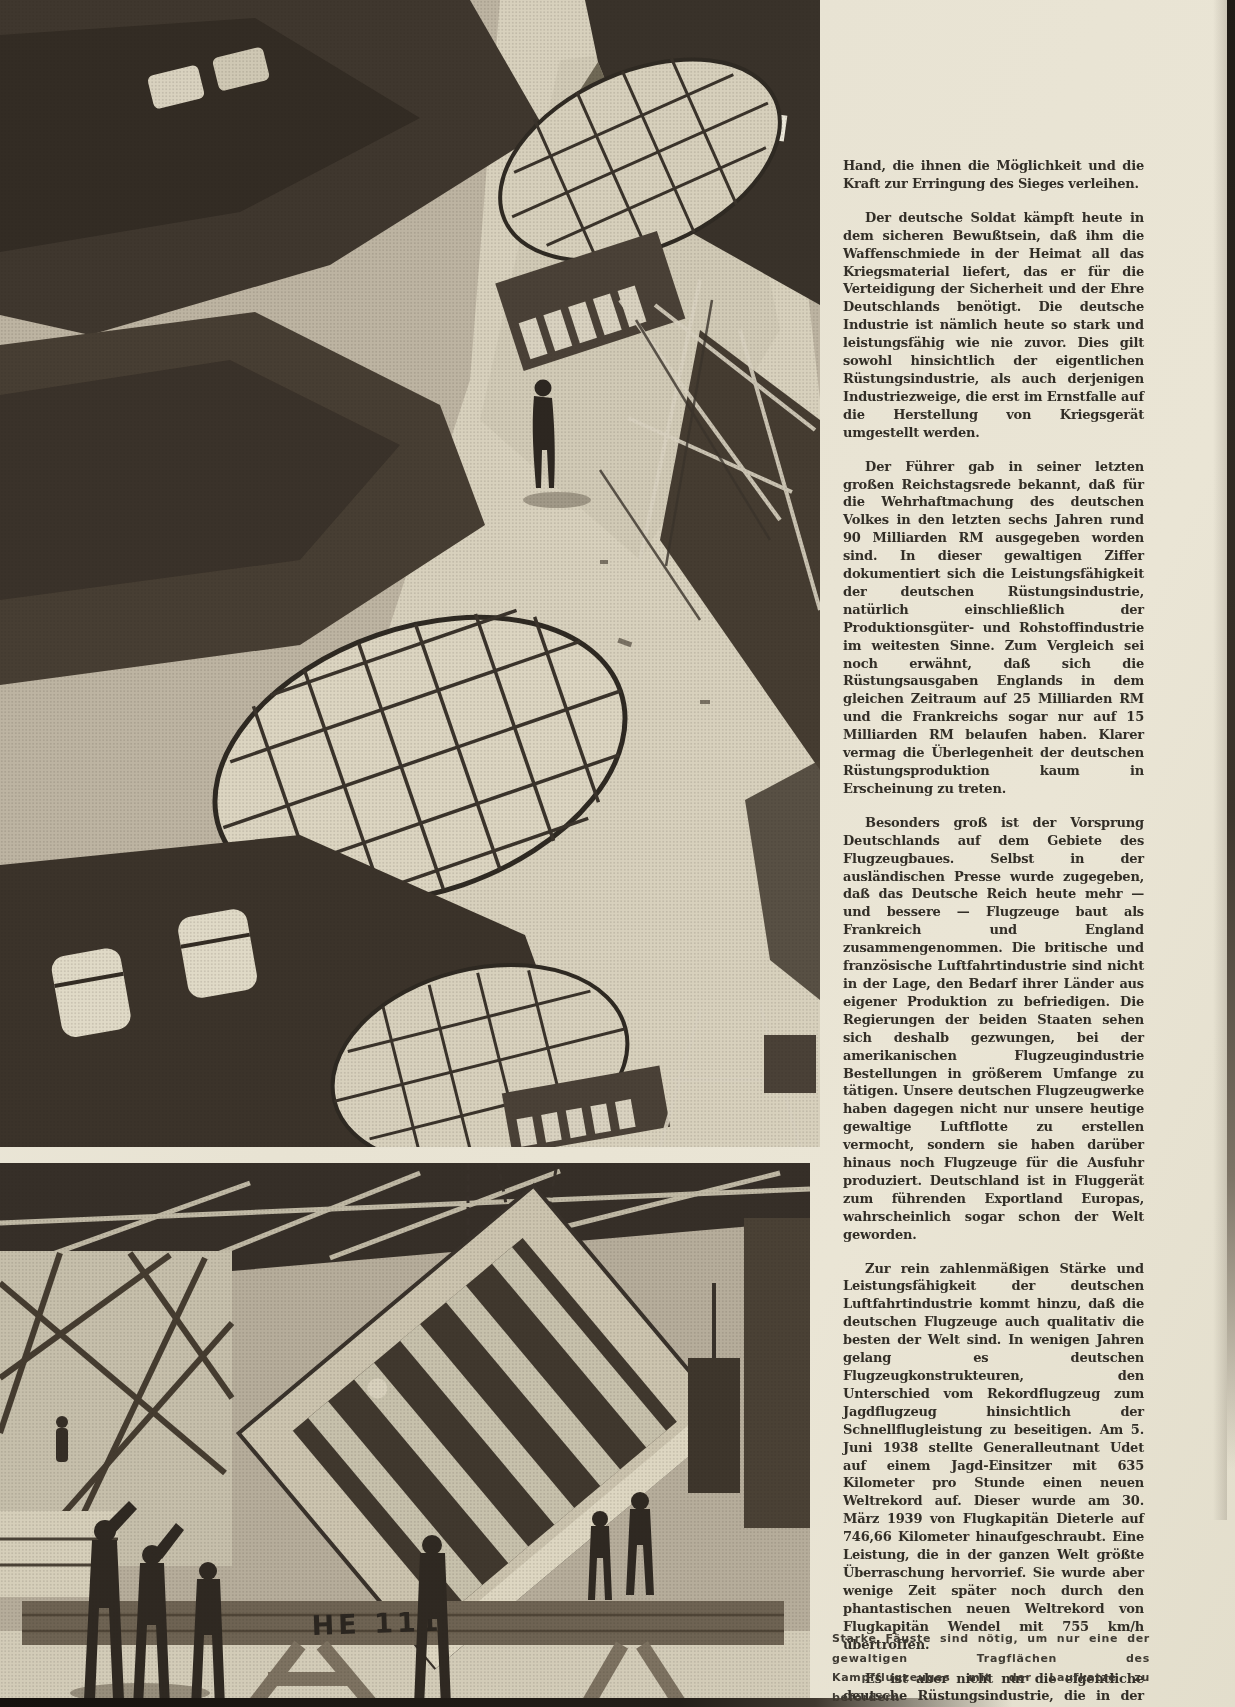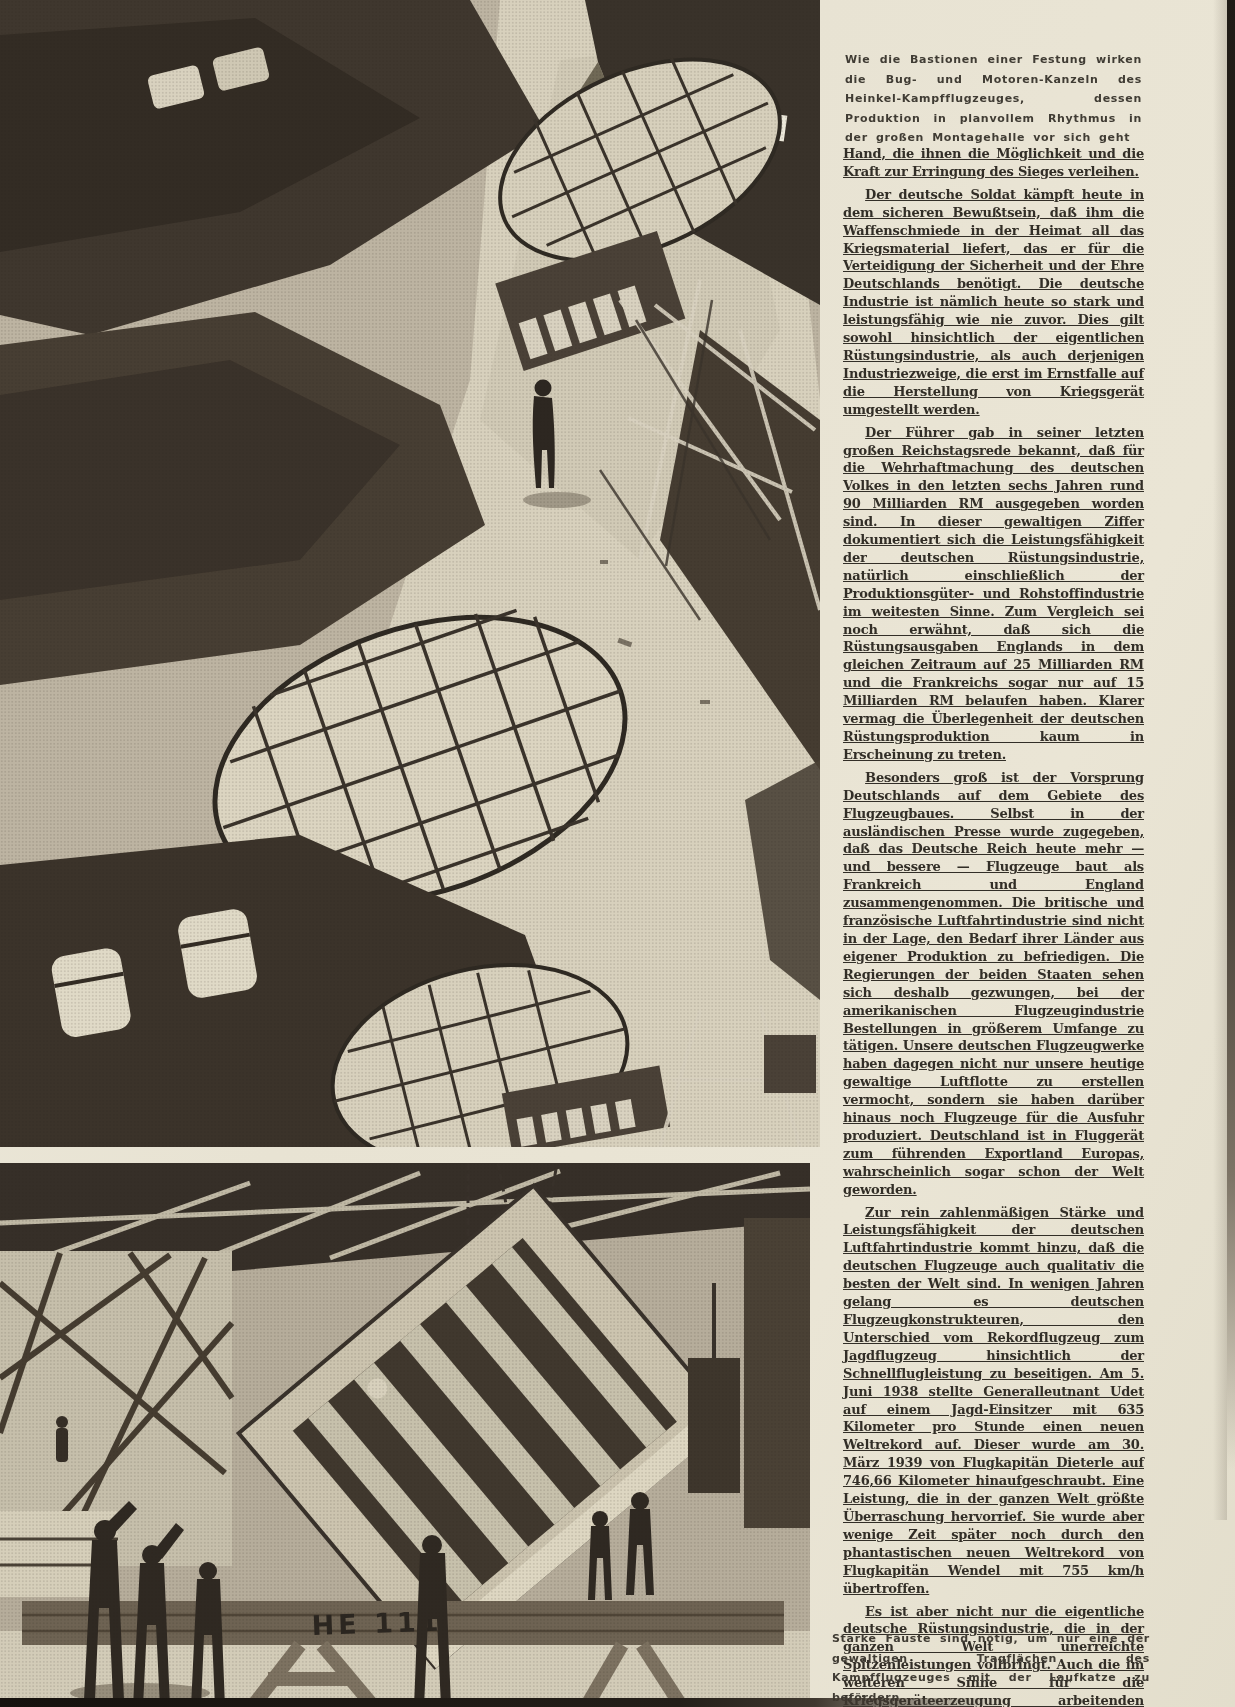--- a/index.html
+++ b/index.html
@@ -25,21 +25,21 @@
     color:#403c34;
   }
   .caption-top    { left:845px; top:50px;  width:297px; }
   .caption-bottom { left:832px; top:1629px; width:318px; }
 
   .article {
     position:absolute; left:843px; top:141px; width:301px;
     color:#322e27; font-size:13px; line-height:17.9px;
     font-weight:bold; text-align:justify; letter-spacing:-0.2px;
   }
-  .article p { margin:4px 0 5px 0; text-indent:1.7em;text-decoration:underline; }
+  .article p { margin:16px 0 5px 0; text-indent:1.7em; }
   .article p.p-first { text-indent:0; }
 
   .page-number {
     position:absolute; left:1240px; top:1672px;
     font-family:"DejaVu Sans", sans-serif; font-size:22px;
     color:#4a463c; letter-spacing:1px;
   }
 
   .edge-right {
     position:absolute; right:0; top:0; width:8px; height:1470px;
@@ -263,21 +263,20 @@
             <path d="M-11,8 l-6,128 h10 l3,-72 h8 l3,72 h10 l-5,-128 z"></path>
           </g>
         <g transform="translate(432,382)">
             <circle cx="0" cy="0" r="10"></circle>
             <path d="M-12,8 l-6,154 h10 l4,-88 h9 l4,88 h10 l-6,-154 z"></path>
           </g>
       </g>
     </svg>
   </div>
 
-  <div class="caption caption-top">Wie die Bastionen einer Festung wirken die Bug- und Motoren-Kanzeln des Heinkel-Kampfflugzeuges, dessen Produktion in planvollem Rhythmus in der großen Montagehalle vor sich geht</div>
 
   <div class="article">
     <p class="p-first">Hand, die ihnen die Möglichkeit und die Kraft zur Erringung des Sieges verleihen.</p>
     <p>Der deutsche Soldat kämpft heute in dem sicheren Bewußtsein, daß ihm die Waffenschmiede in der Heimat all das Kriegsmaterial liefert, das er für die Verteidigung der Sicherheit und der Ehre Deutschlands benötigt. Die deutsche Industrie ist nämlich heute so stark und leistungsfähig wie nie zuvor. Dies gilt sowohl hinsichtlich der eigentlichen Rüstungsindustrie, als auch derjenigen Industriezweige, die erst im Ernstfalle auf die Herstellung von Kriegsgerät umgestellt werden.</p>
     <p>Der Führer gab in seiner letzten großen Reichstagsrede bekannt, daß für die Wehrhaftmachung des deutschen Volkes in den letzten sechs Jahren rund 90 Milliarden RM ausgegeben worden sind. In dieser gewaltigen Ziffer dokumentiert sich die Leistungsfähigkeit der deutschen Rüstungsindustrie, natürlich einschließlich der Produktionsgüter- und Rohstoffindustrie im weitesten Sinne. Zum Vergleich sei noch erwähnt, daß sich die Rüstungsausgaben Englands in dem gleichen Zeitraum auf 25 Milliarden RM und die Frankreichs sogar nur auf 15 Milliarden RM belaufen haben. Klarer vermag die Überlegenheit der deutschen Rüstungsproduktion kaum in Erscheinung zu treten.</p>
     <p>Besonders groß ist der Vorsprung Deutschlands auf dem Gebiete des Flugzeugbaues. Selbst in der ausländischen Presse wurde zugegeben, daß das Deutsche Reich heute mehr — und bessere — Flugzeuge baut als Frankreich und England zusammengenommen. Die britische und französische Luftfahrtindustrie sind nicht in der Lage, den Bedarf ihrer Länder aus eigener Produktion zu befriedigen. Die Regierungen der beiden Staaten sehen sich deshalb gezwungen, bei der amerikanischen Flugzeugindustrie Bestellungen in größerem Umfange zu tätigen. Unsere deutschen Flugzeugwerke haben dagegen nicht nur unsere heutige gewaltige Luftflotte zu erstellen vermocht, sondern sie haben darüber hinaus noch Flugzeuge für die Ausfuhr produziert. Deutschland ist in Fluggerät zum führenden Exportland Europas, wahrscheinlich sogar schon der Welt geworden.</p>
     <p>Zur rein zahlenmäßigen Stärke und Leistungsfähigkeit der deutschen Luftfahrtindustrie kommt hinzu, daß die deutschen Flugzeuge auch qualitativ die besten der Welt sind. In wenigen Jahren gelang es deutschen Flugzeugkonstrukteuren, den Unterschied vom Rekordflugzeug zum Jagdflugzeug hinsichtlich der Schnellflugleistung zu beseitigen. Am 5. Juni 1938 stellte Generalleutnant Udet auf einem Jagd-Einsitzer mit 635 Kilometer pro Stunde einen neuen Weltrekord auf. Dieser wurde am 30. März 1939 von Flugkapitän Dieterle auf 746,66 Kilometer hinaufgeschraubt. Eine Leistung, die in der ganzen Welt größte Überraschung hervorrief. Sie wurde aber wenige Zeit später noch durch den phantastischen neuen Weltrekord von Flugkapitän Wendel mit 755 km/h übertroffen.</p>
     <p>Es ist aber nicht nur die eigentliche deutsche Rüstungsindustrie, die in der ganzen Welt unerreichte Spitzenleistungen vollbringt. Auch die im weiteren Sinne für die Kriegsgeräteerzeugung arbeitenden Industriezweige haben in den letzten Jahren einen ungewöhnlichen Aufschwung genommen. Das ist außerordentlich wichtig. Denn die im Kriege notwendige weiteste Ausdehnung der Kriegsmaterialproduktion ist entscheidend abhängig von der Größe und dem Zustand der sog. Produktionsgüterindustrie, d. h. also insbesondere von dem Bergbau, der Eisen- und Metallindustrie, der chemischen und elektrotechnischen Industrie, dem Fahrzeugbau und dem Baugewerbe.</p>
 
   </div>

